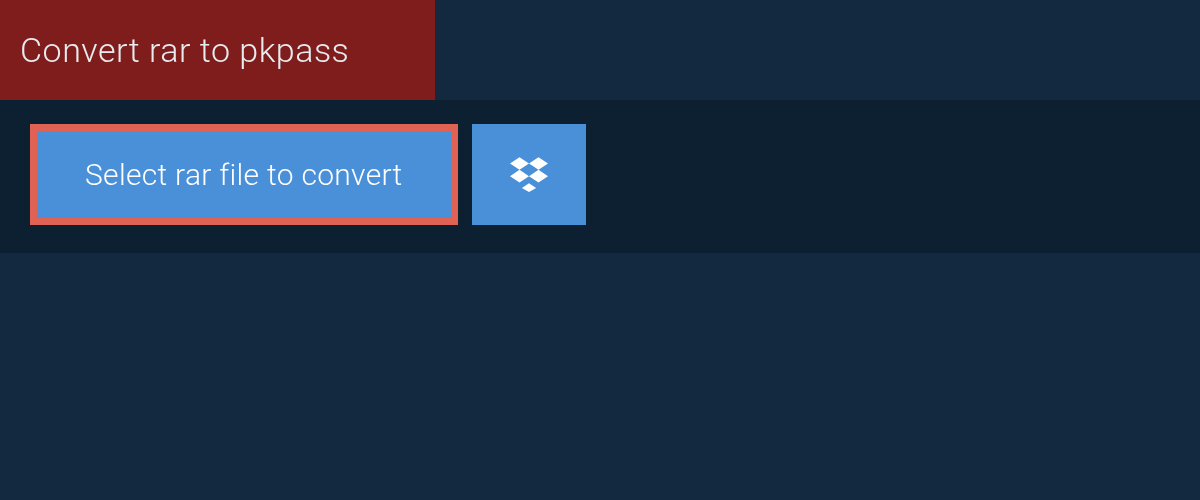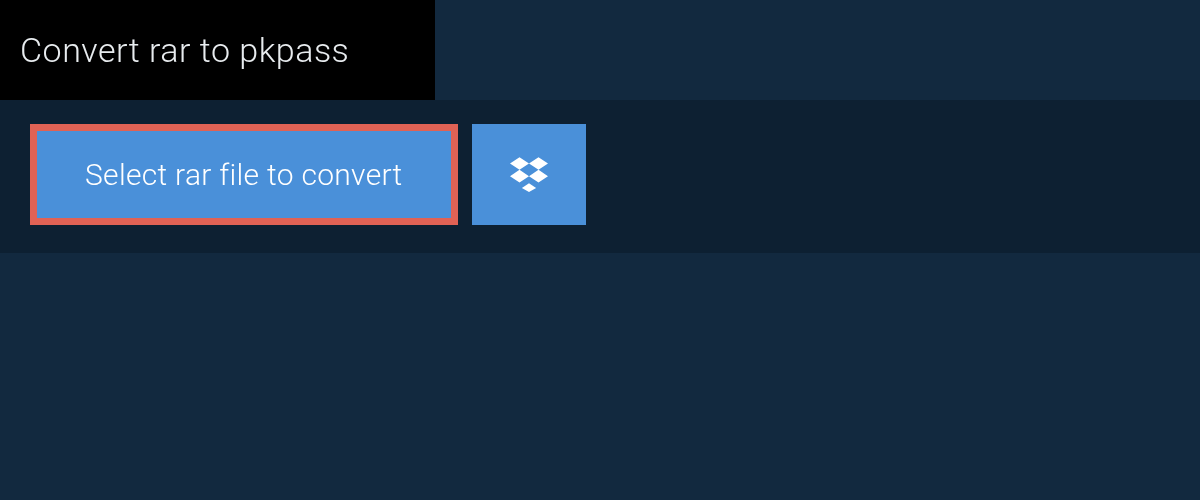--- a/index.html
+++ b/index.html
@@ -8,21 +8,21 @@
       box-sizing: border-box;
     }
     body {
       width: 1200px;
       height: 500px;
       background: #12293f;
       font-family: -apple-system, BlinkMacSystemFont, "Segoe UI", Roboto, "Helvetica Neue", Arial, sans-serif;
       overflow: hidden;
     }
     .header-bar {
-      background: #000000;
+      background: #7f1d1d;
       padding: 30px 20px;
       display: inline-block;
       width: 435px;
     }
     .page-title {
       color: #e8ecef;
       font-size: 34px;
       font-weight: 300;
       letter-spacing: 0.5px;
     }

